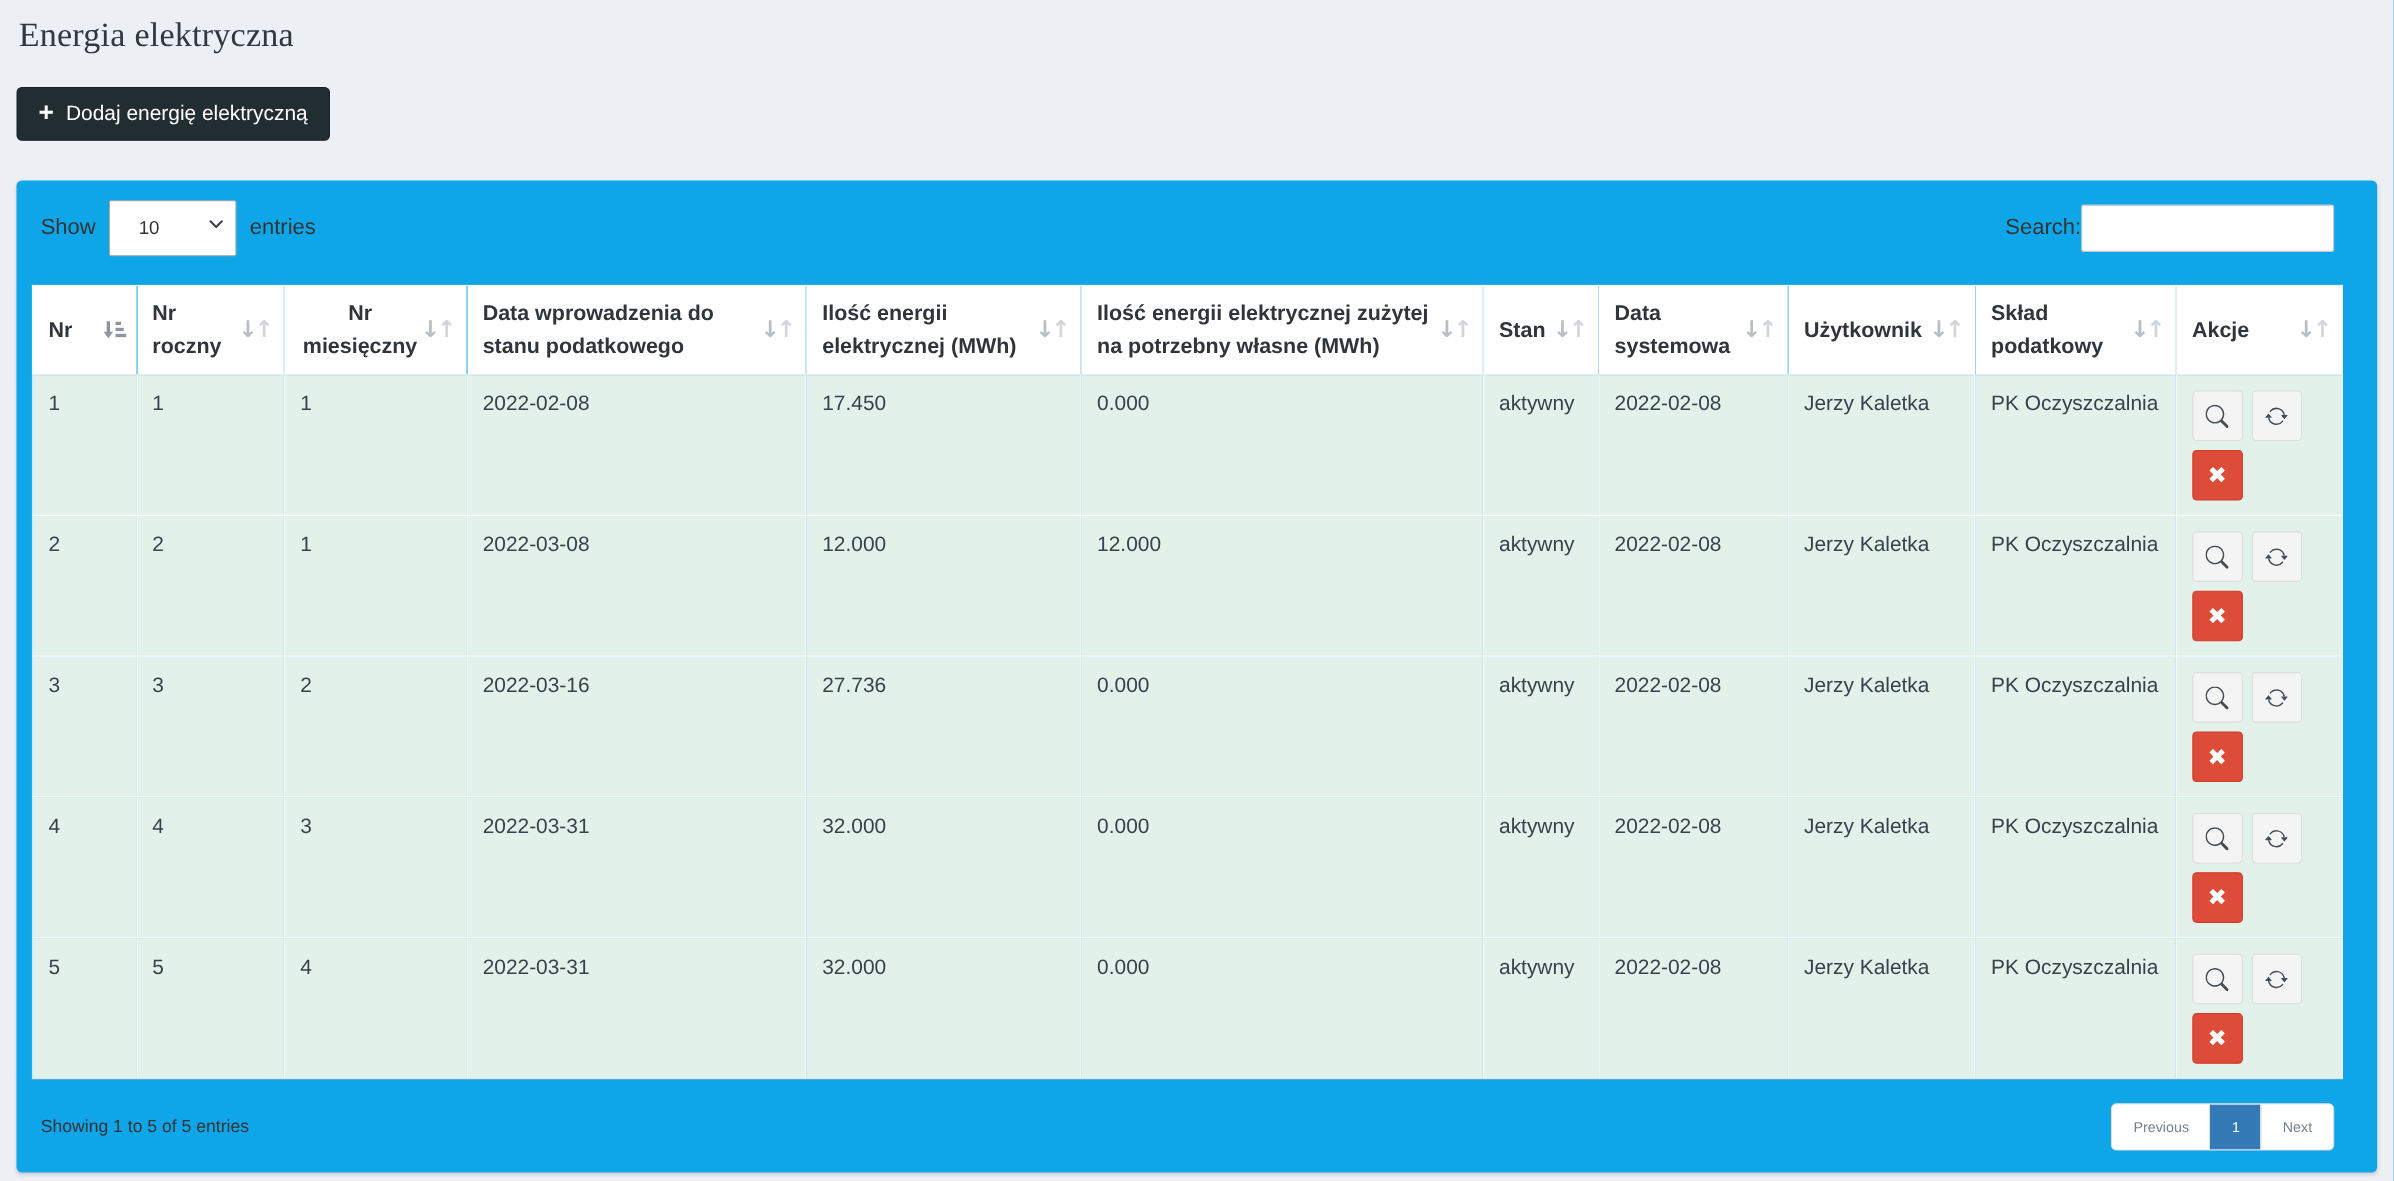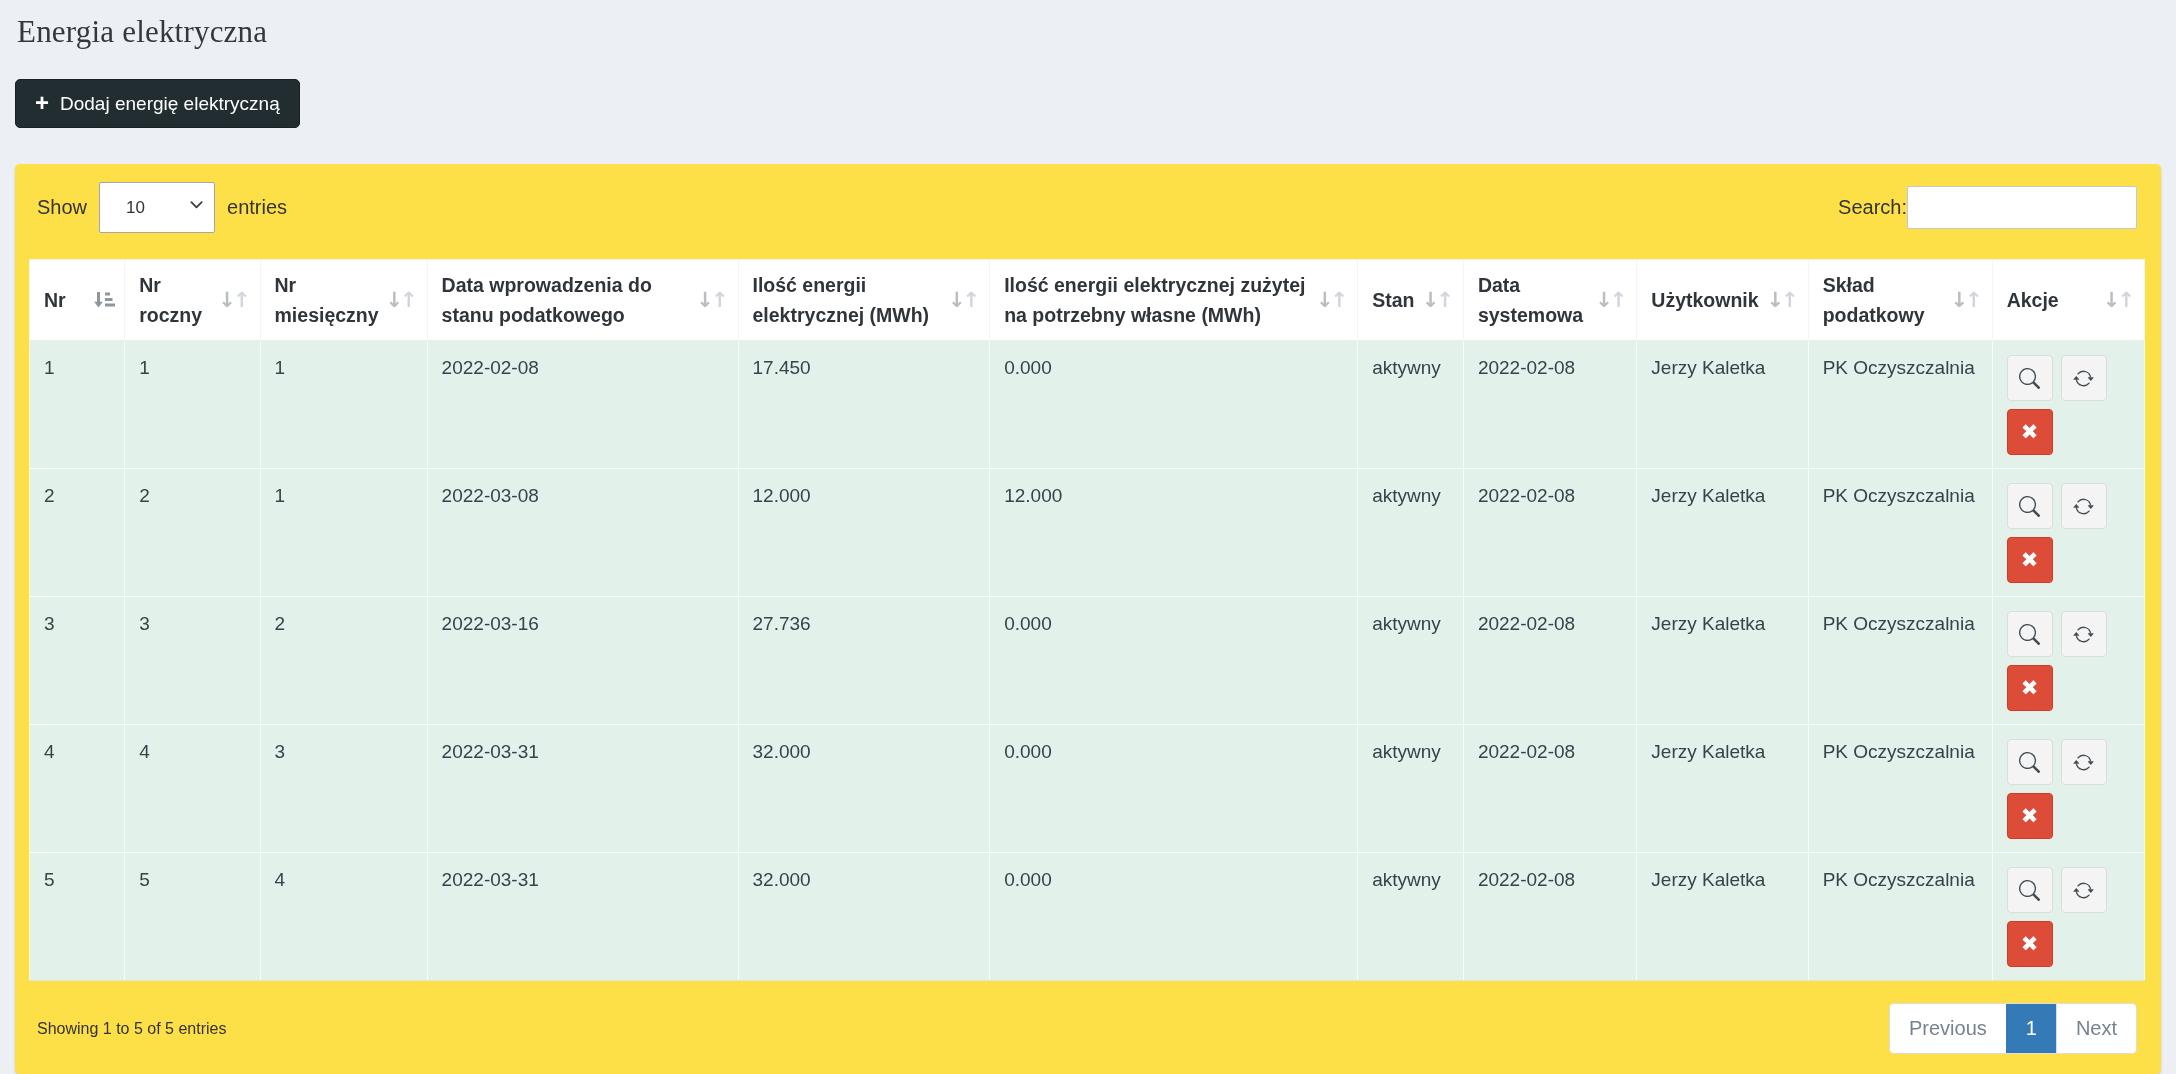--- a/index.html
+++ b/index.html
@@ -24,24 +24,24 @@
     border:1px solid #191f23; border-radius:5px;
     font-size:19px; cursor:pointer;
     font-family:inherit;
   }
   .btn-dark.report { border:1px solid #49708c; }
   .plus-glyph { font-size:24px; font-weight:bold; line-height:1; margin-top:-2px; }
   .btn-dark svg { display:block; }
 
   .card {
     margin-top:36px;
-    background:#fde047;
+    background:#0ea5e9;
     border-radius:5px;
     box-shadow:0 2px 3px rgba(60,70,90,0.18);
-    padding:16px 16px 14px 14px;
+    padding:16px 31px 14px 14px;
     min-height:890px;
   }
 
   .controls-row { display:flex; justify-content:space-between; align-items:center; padding:2px 8px 0 8px; }
   .length-control { display:flex; align-items:center; gap:12px; font-size:20px; color:#333; }
   .select-wrap { position:relative; display:inline-block; }
   .select-wrap select {
     appearance:none; -webkit-appearance:none;
     width:116px; height:51px;
     border:1px solid #a6a6a6; border-radius:2px;
@@ -81,21 +81,21 @@
     border-right:1px solid rgba(255,255,255,0.75);
     border-left:1px solid rgba(255,255,255,0.75);
     border-bottom:1px solid rgba(255,255,255,0.9);
     line-height:1.4;
   }
   .data-table tbody tr:last-child td { border-bottom:1px solid #e4e4e4; }
 
   
   .data-table th:nth-child(1)  { width:4.5%; }
   .data-table th:nth-child(2)  { width:6.4%; }
-  .data-table th:nth-child(3)  { width:7.9%; }
+  .data-table th:nth-child(3)  { width:7.9%;text-align:center; }
   .data-table th:nth-child(4)  { width:14.7%; }
   .data-table th:nth-child(5)  { width:11.9%; }
   .data-table th:nth-child(6)  { width:17.4%; }
   .data-table th:nth-child(7)  { width:5.0%; }
   .data-table th:nth-child(8)  { width:8.2%; }
   .data-table th:nth-child(9)  { width:8.1%; }
   .data-table th:nth-child(10) { width:8.7%; }
   .data-table th:nth-child(11) { width:7.2%; }
 
   .actions-cell { display:flex; flex-wrap:wrap; gap:8px; width:104px; }
@@ -108,21 +108,21 @@
   .action-btn.danger { background:#dd4b39; border-color:#d73925; color:#fff; }
   .action-btn svg { display:block; }
   .x-glyph { font-size:21px; font-weight:bold; line-height:1; font-family:"DejaVu Sans",sans-serif; }
 
   .footer-row { display:flex; justify-content:space-between; align-items:center; padding:22px 8px 6px 8px; }
   .info-text { font-size:16px; color:#333; }
   .pagination {
     display:inline-flex; border:1px solid #ddd; border-radius:5px; overflow:hidden; background:#fff;
   }
   .page-btn {
-    font-size:20px; padding:13px 19px; color:#76838f; cursor:pointer;
+    font-size:13px; padding:13px 19px; color:#76838f; cursor:pointer;
     border-left:1px solid #ddd; user-select:none; background:#fff;
   }
   .page-btn:first-child { border-left:none; }
   .page-btn.active { background:#337ab7; color:#fff; border-left-color:#337ab7; }
 </style>
 </head>
 <body>
 
 <div class="content">
 

